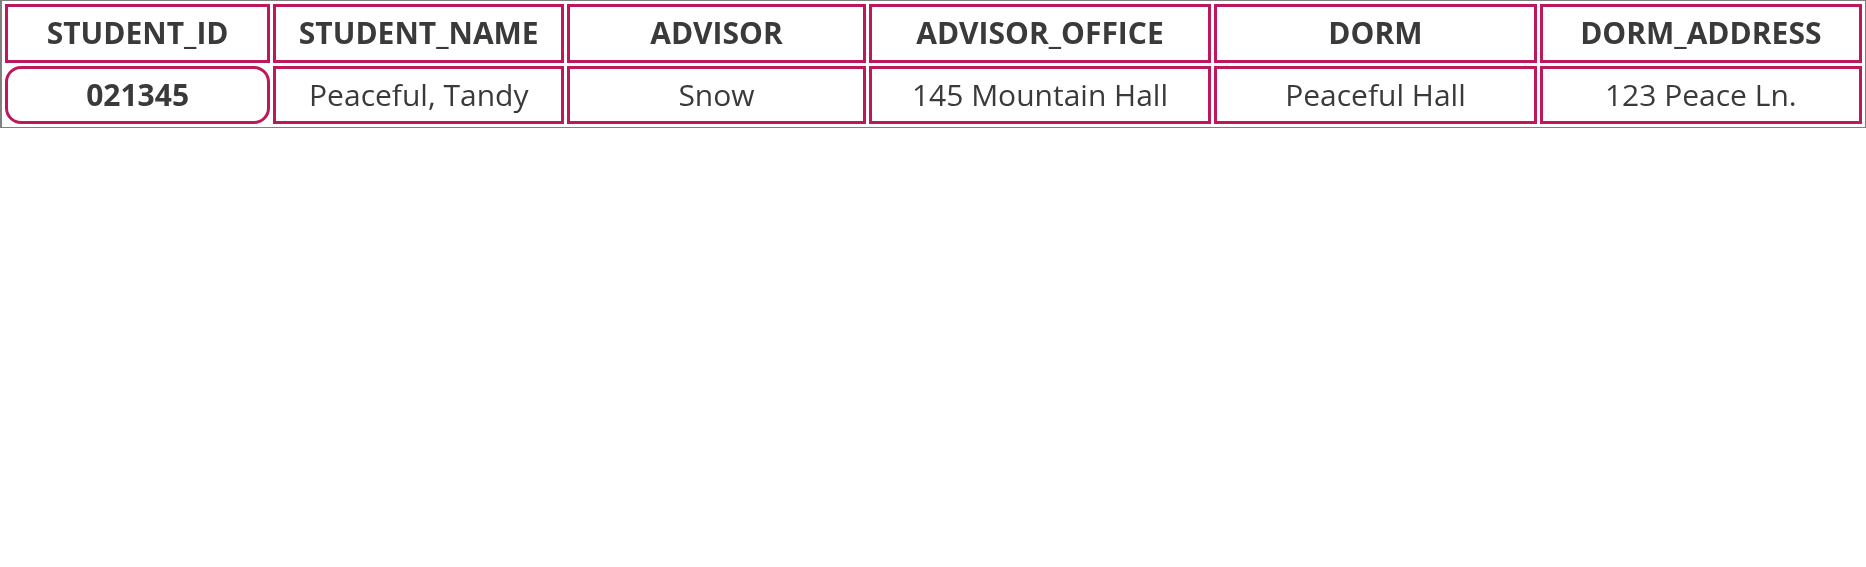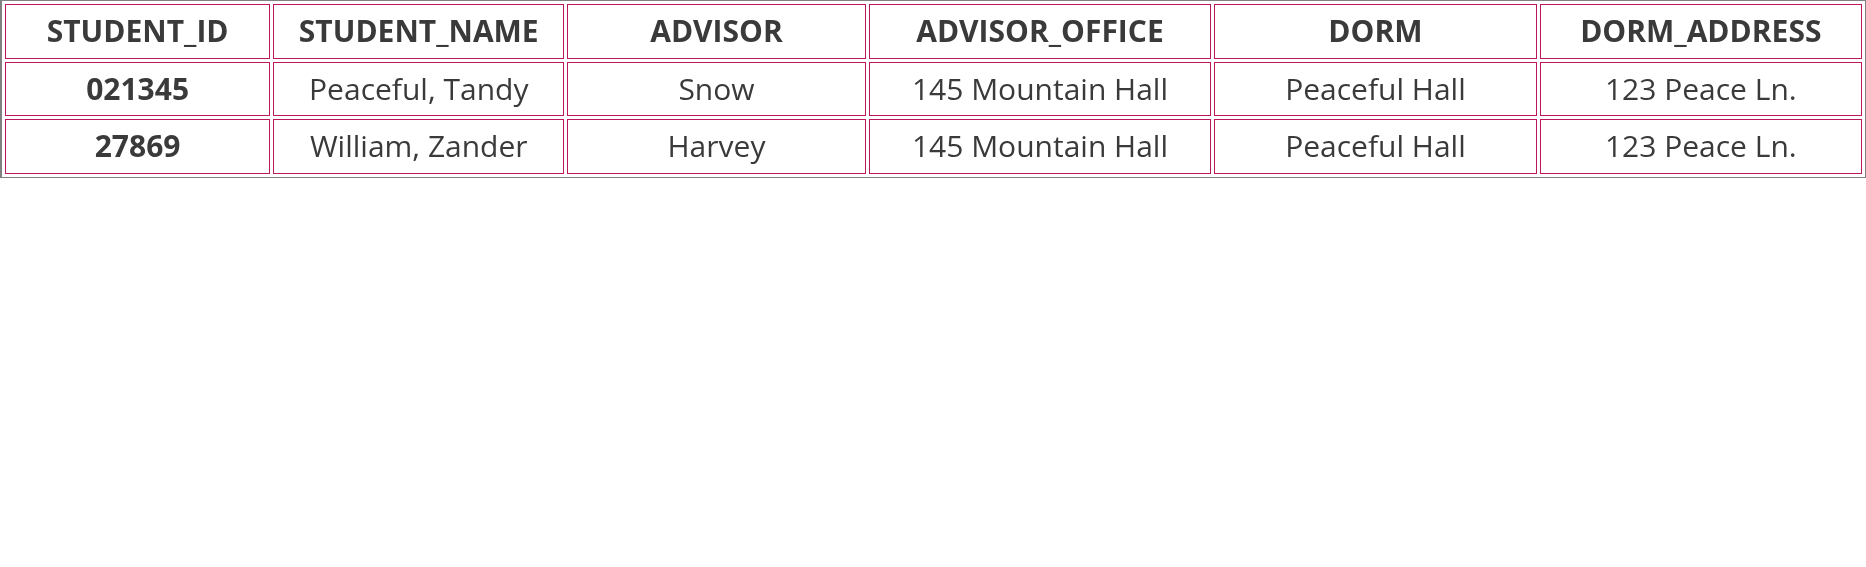--- a/index.html
+++ b/index.html
@@ -15,33 +15,34 @@
     table {
       border-collapse: separate;
       border-spacing: 3px;
       width: 100%;
       table-layout: fixed;
       border: 1px solid #808080;
       border-left: 2px solid #808080;
       box-sizing: border-box;
     }
     th, td {
-      border: 1px solid #be185d;
+      border: 3px solid #be185d;
       text-align: center;
       vertical-align: top;
       padding: 6px 0;
       font-size: 30px;
       line-height: 1.35;
       word-wrap: break-word;
     }
     th {
       font-weight: 700;
     }
     td.id {
       font-weight: 700;
+      border-radius: 16px;
     }
     col.c0 { width: 14.4%; }
     col.c1 { width: 15.8%; }
     col.c2 { width: 16.2%; }
     col.c3 { width: 18.6%; }
     col.c4 { width: 17.5%; }
     col.c5 { width: 17.5%; }
   </style>
 </head>
 <body>
@@ -68,23 +69,15 @@
     </thead>
     <tbody>
       <tr>
         <td class="id">021345</td>
         <td>Peaceful, Tandy</td>
         <td>Snow</td>
         <td>145 Mountain Hall</td>
         <td>Peaceful Hall</td>
         <td>123 Peace Ln.</td>
       </tr>
-      <tr>
-        <td class="id">27869</td>
-        <td>William, Zander</td>
-        <td>Harvey</td>
-        <td>145 Mountain Hall</td>
-        <td>Peaceful Hall</td>
-        <td>123 Peace Ln.</td>
-      </tr>
     </tbody>
   </table>
 </div>
 
 </body></html>

